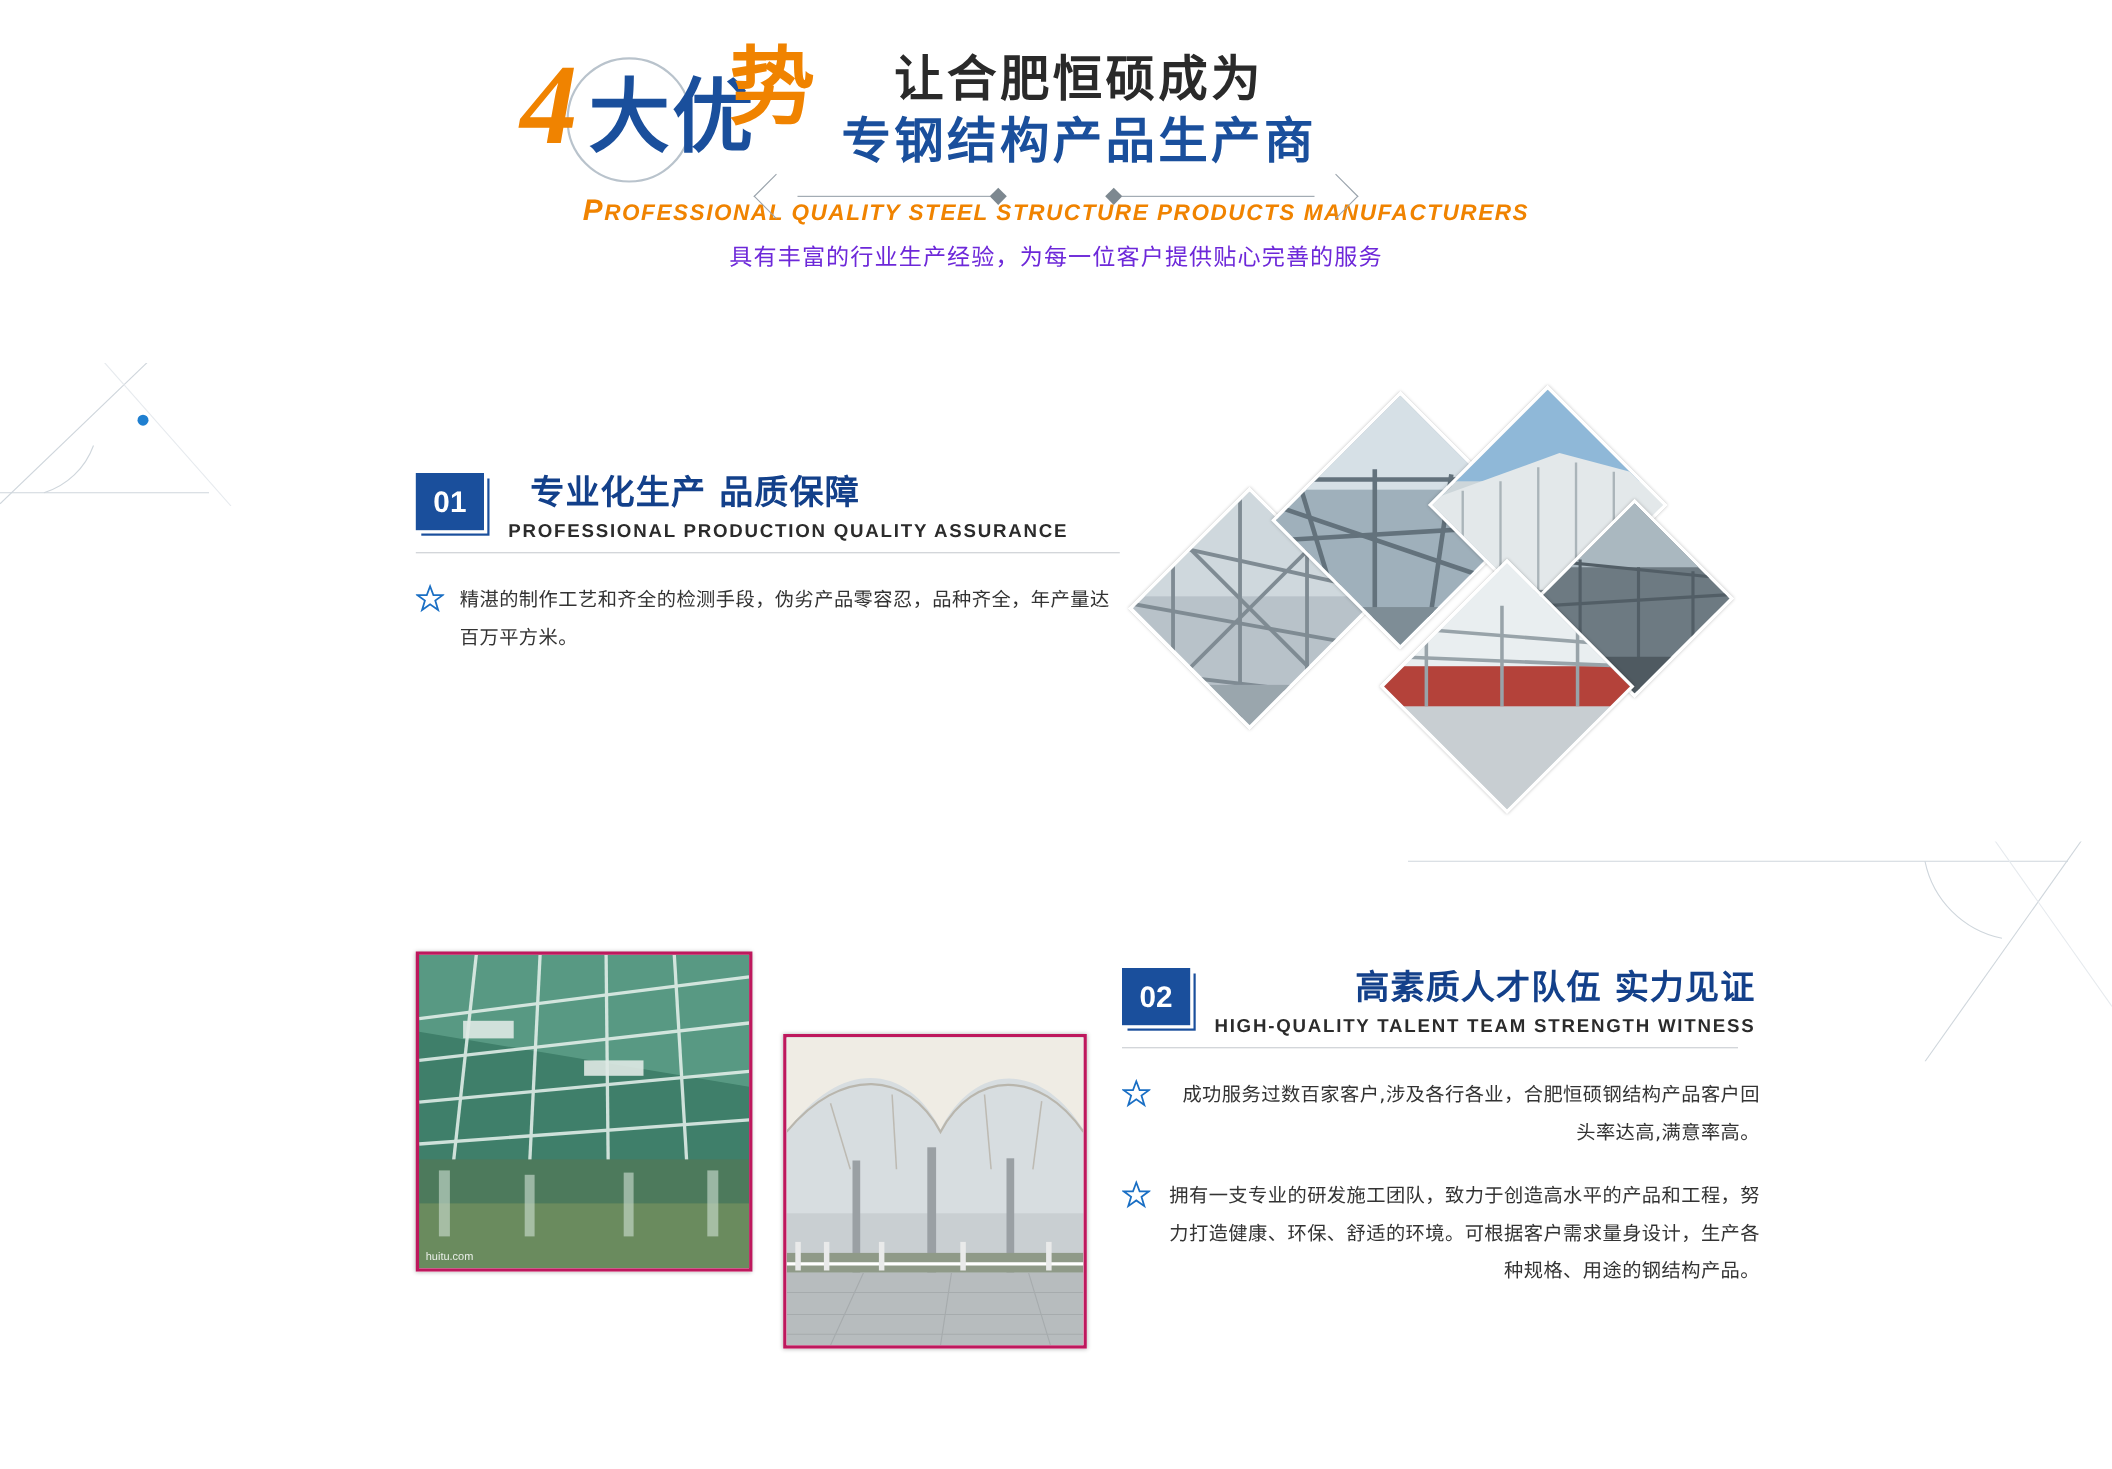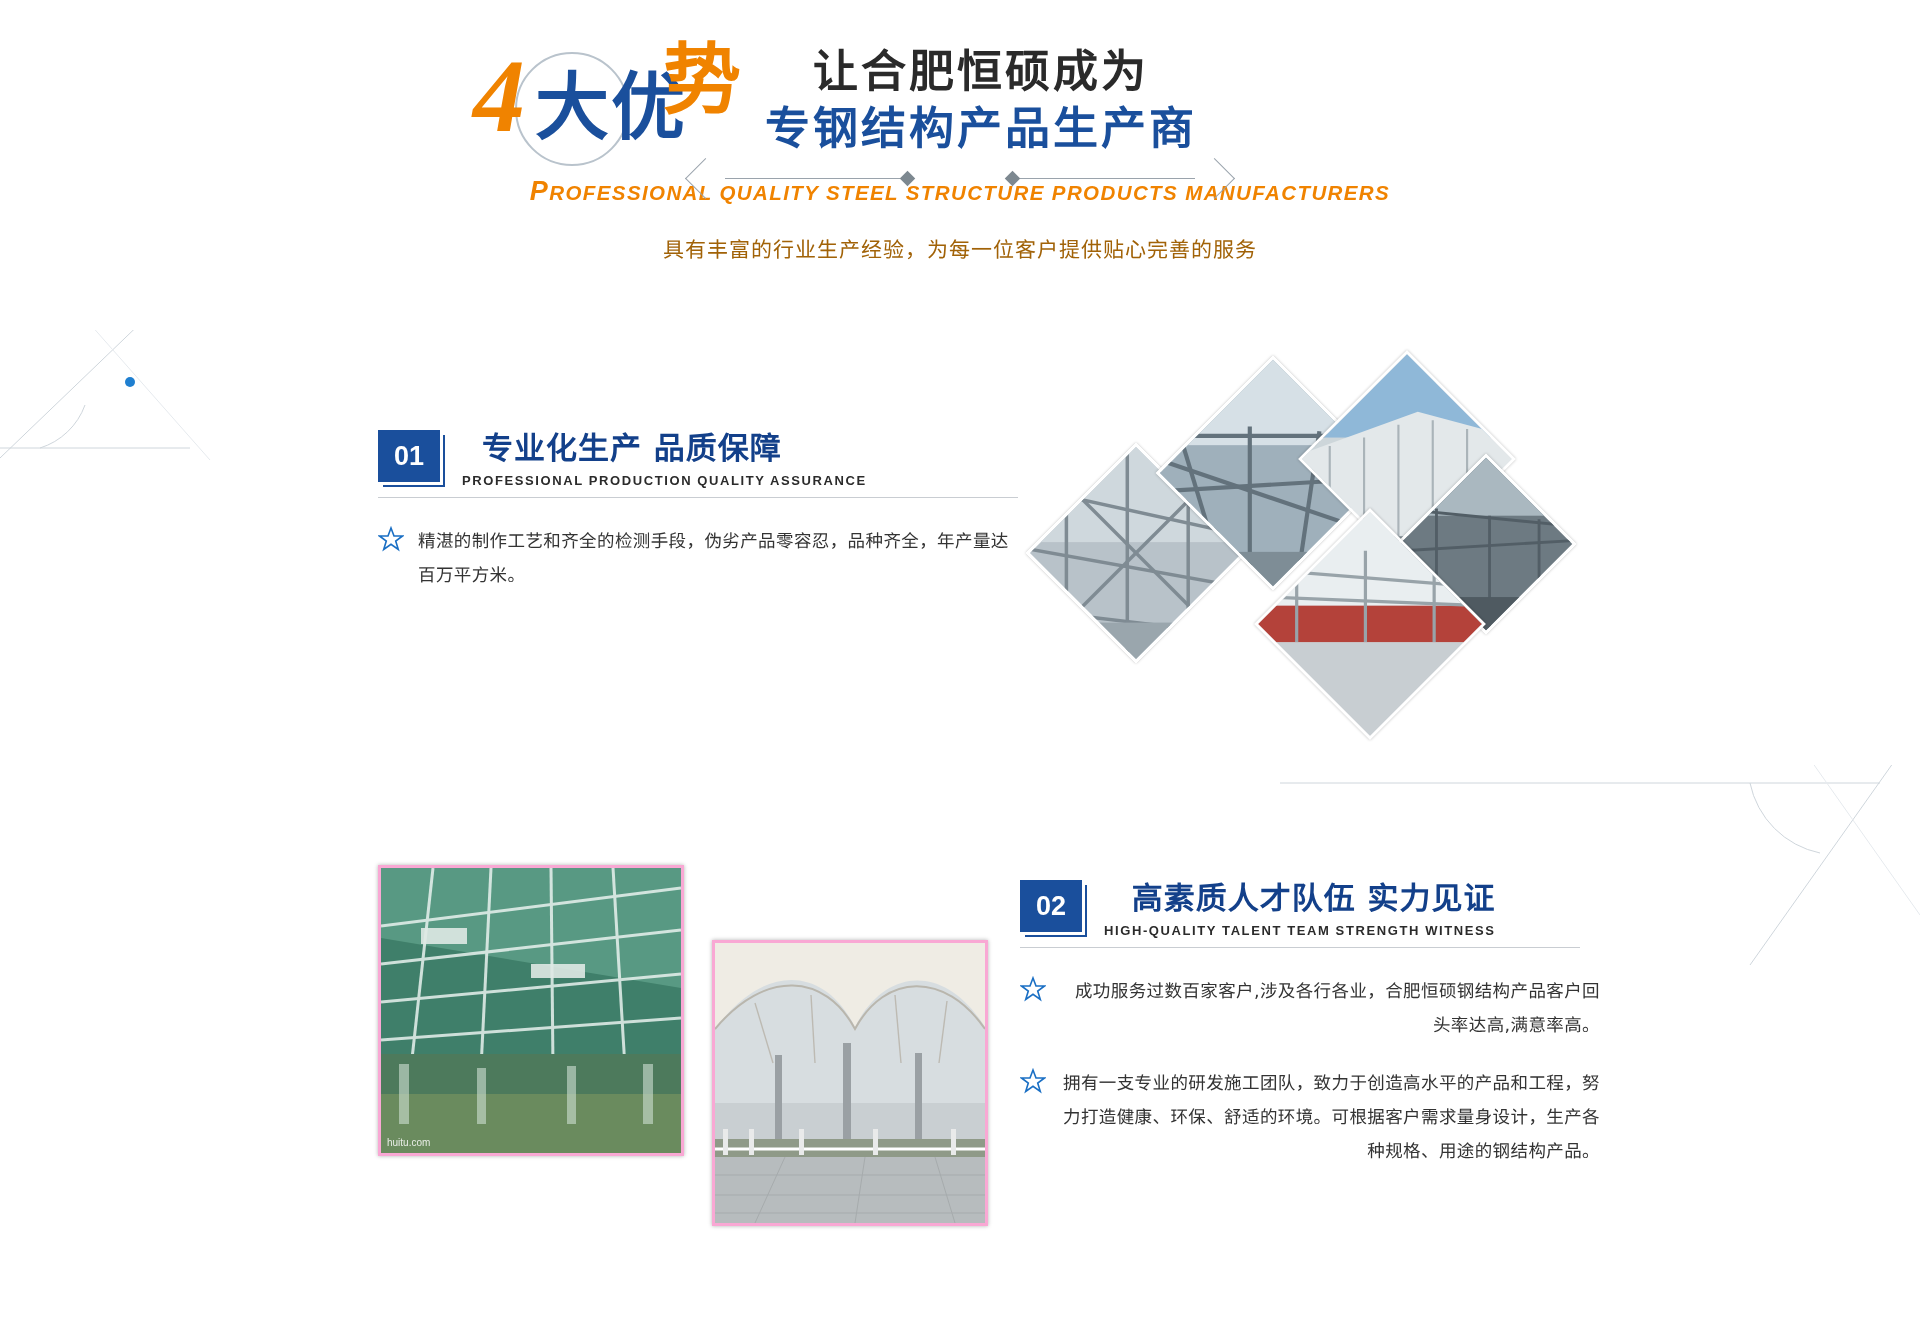--- a/index.html
+++ b/index.html
@@ -121,23 +121,23 @@
     letter-spacing: 1.4px;
     color: #f08300;
     font-weight: bold;
     font-style: italic;
     font-family: "Liberation Sans", sans-serif;
   }
   .eng-line .cap {
     font-size: 27px;
   }
   .sub-line {
-    margin-top: 26px;
+    margin-top: 10px;
     font-size: 21px;
-    color: #a16207;
+    color: #6d28d9;
     letter-spacing: 1px;
     font-family: "DejaVu Sans", "Liberation Sans", sans-serif;
   }
   .rule {
     position: absolute;
     top: 140px;
     height: 1px;
     background: #9aa3ac;
   }
   .rule-left { left: 390px; width: 175px; }
@@ -195,21 +195,21 @@
     font-size: 31px;
     font-weight: bold;
     color: #13408a;
     letter-spacing: 1px;
     line-height: 36px;
     font-family: "DejaVu Sans", "Liberation Sans", sans-serif;
     margin-left: 20px;
   }
   .head-en {
     margin-top: 7px;
-    font-size: 13px;
+    font-size: 17px;
     letter-spacing: 1.6px;
     color: #2b2b2b;
     font-weight: bold;
     font-family: "Liberation Sans", sans-serif;
   }
   .head-underline {
     margin-top: 9px;
     height: 1px;
     background: #c9cdd2;
   }
@@ -275,21 +275,21 @@
     position: absolute;
     left: 1020px;
     top: 0;
     width: 580px;
     text-align: right;
   }
   .sec2-text .head-underline { width: 560px; }
 
   .photo {
     position: absolute;
-    border: 3px solid #f9a8d4;
+    border: 3px solid #be185d;
     box-shadow: 0 0 4px rgba(0,0,0,.3);
     overflow: hidden;
   }
   .photo-glass {
     left: 378px;
     top: -15px;
     width: 300px;
     height: 285px;
   }
   .photo-canopy {

